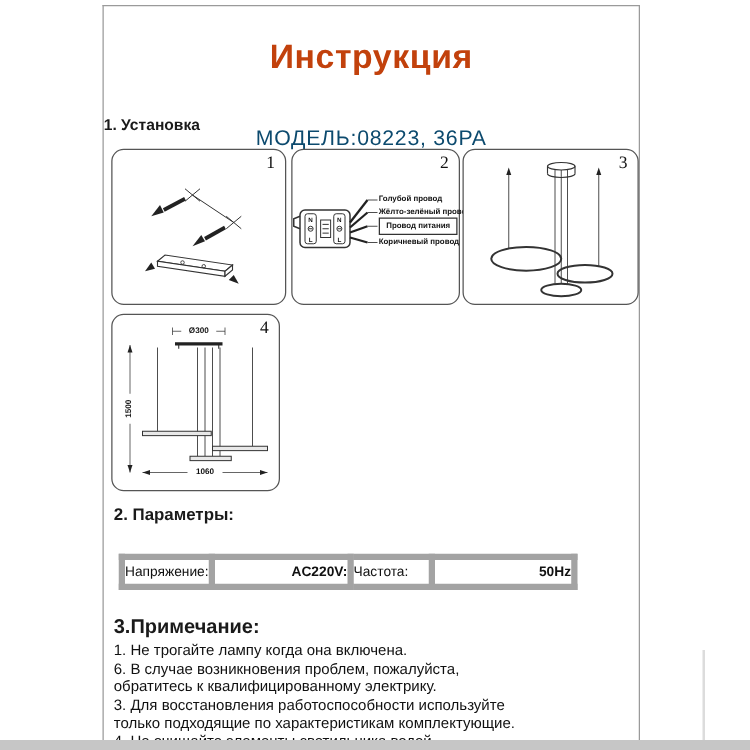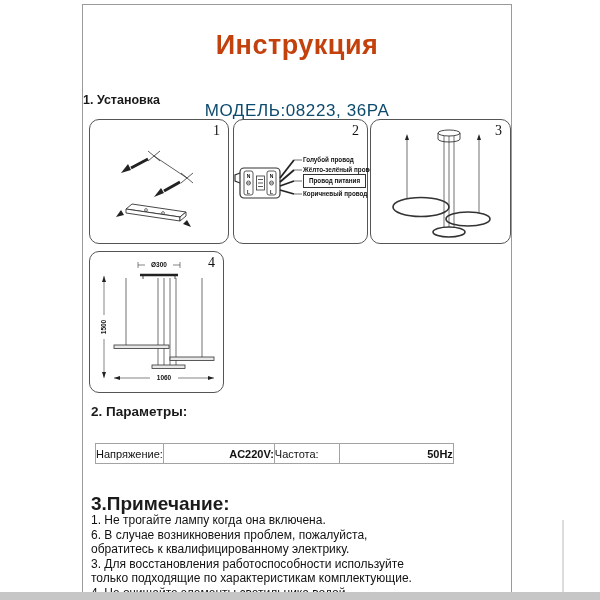--- a/index.html
+++ b/index.html
@@ -14,42 +14,42 @@
   .photo-strip{position:absolute;left:0;top:592px;width:600px;height:8px;background:#c6c6c6;}
   .photo-edge{position:absolute;left:562px;top:520px;width:2px;height:80px;background:#dcdcdc;}
 
   .title{position:absolute;top:25px;left:0;right:0;text-align:center;
     font-size:27px;font-weight:bold;letter-spacing:.5px;color:#c2410c;}
   .model{position:absolute;top:60px;left:0;right:0;text-align:center;
     font-size:17px;font-weight:normal;letter-spacing:.6px;color:#0c4a6e;margin-top:36px;}
 
   .h-install{position:absolute;left:0;top:88px;font-size:12.5px;font-weight:bold;}
   .h-params {position:absolute;left:8px;top:399px;font-size:13.5px;font-weight:bold;text-align:right;}
-  .h-notes  {position:absolute;left:8px;top:488px;font-size:19px;font-weight:bold;}
+  .h-notes  {position:absolute;left:8px;top:488px;font-size:16px;font-weight:bold;}
 
   .panel{position:absolute;border:1.3px solid #555;border-radius:10px;background:#fff;box-sizing:border-box;}
   .panel .num{position:absolute;top:3px;right:8px;font-family:"Liberation Serif",serif;font-size:14px;color:#111;}
   #panel1{left:6px;top:114px;width:140px;height:125px;}
   #panel2{left:150px;top:114px;width:135px;height:125px;}
   #panel3{left:287px;top:114px;width:141px;height:125px;}
   #panel4{left:6px;top:246px;width:135px;height:142px;}
   .panel svg{position:absolute;left:0;top:0;}
 
   .wire-label{position:absolute;font-size:6.3px;font-weight:bold;color:#111;white-space:nowrap;line-height:8px;}
   .wire-label.boxed{border:1px solid #333;padding:2px 5px;background:#fff;}
 
   .dim-label{position:absolute;font-size:6.5px;font-weight:bold;color:#111;background:#fff;
     text-align:center;line-height:8px;white-space:nowrap;}
   .dim-rot{transform:rotate(-90deg);transform-origin:center center;}
 
   table.params{
     position:absolute;left:12px;top:438px;border-collapse:collapse;table-layout:fixed;
     font-size:11px;color:#111;
   }
-  table.params td{border:1px solid #a3a3a3;height:19px;padding:0;overflow:hidden;}
+  table.params td{border:5px solid #a3a3a3;height:19px;padding:0;overflow:hidden;}
   td.lbl{padding-left:5px;text-align:left;}
   td.val{text-align:right;font-weight:bold;}
 
   .notes{position:absolute;left:8px;top:508px;width:322px;font-size:12px;line-height:14.5px;color:#111;}
   .note-item{margin:0;}
 </style>
 </head>
 <body>
 
 <div class="page">

